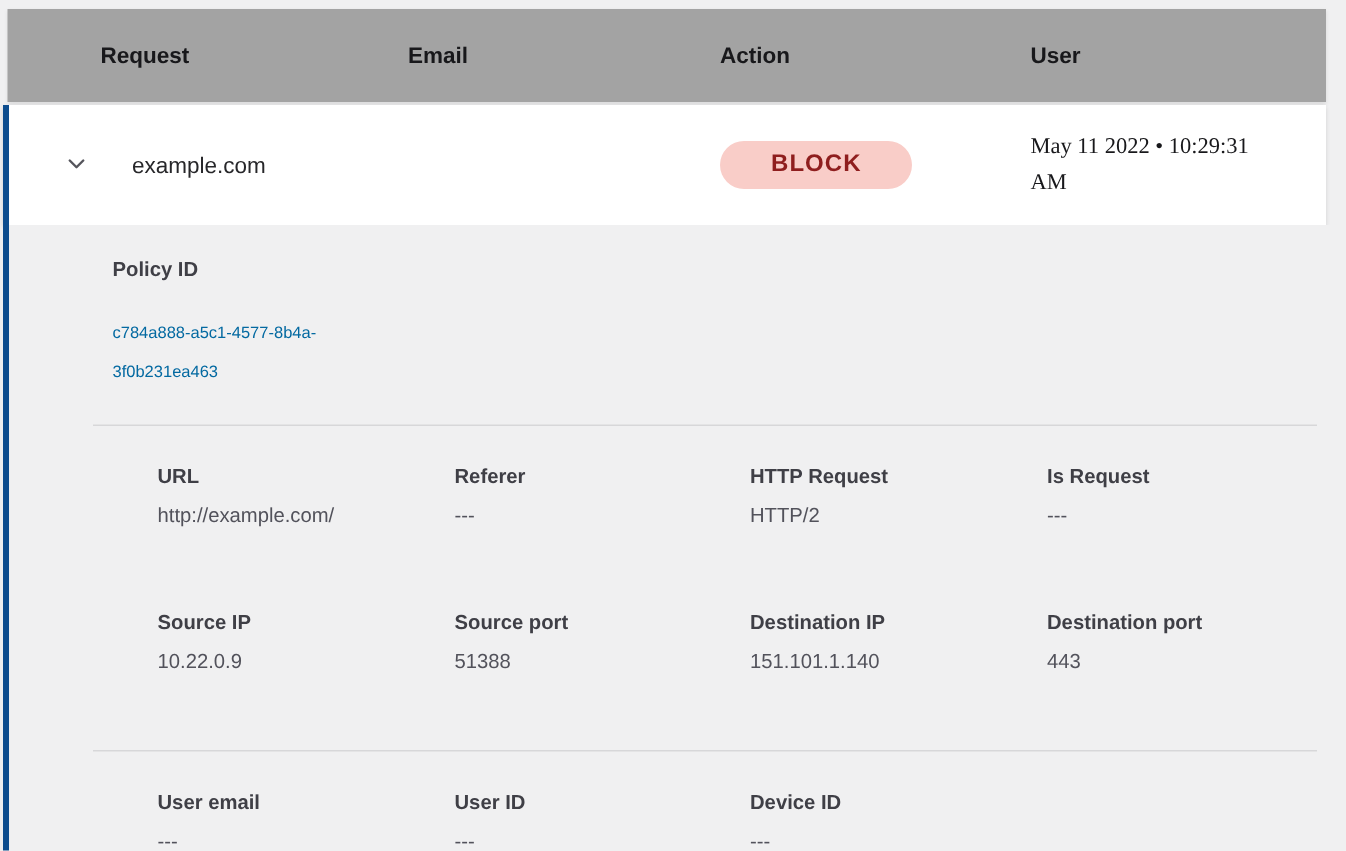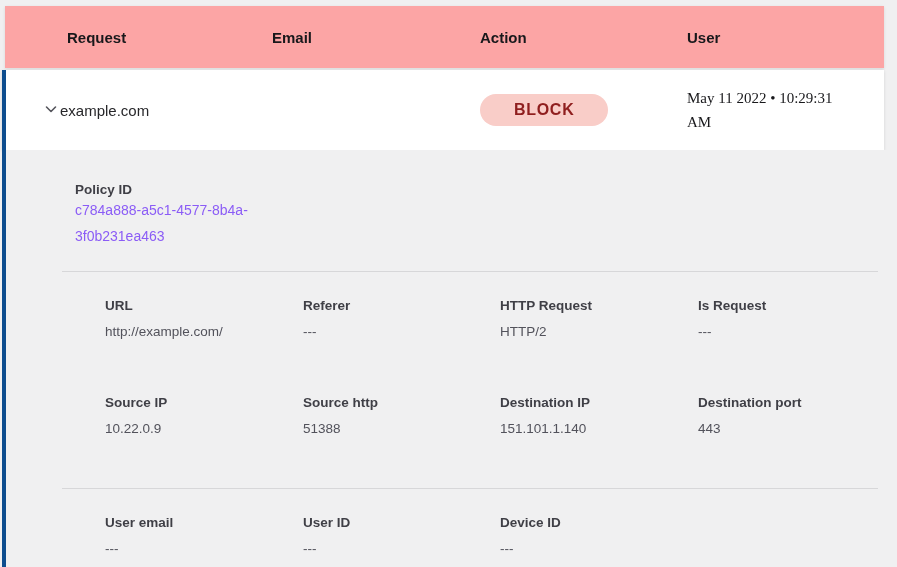--- a/index.html
+++ b/index.html
@@ -8,21 +8,21 @@
     overflow: hidden;
     background: #f0f0f1;
     font-family: "Liberation Sans", sans-serif;
   }
   .page { padding-top: 6px; }
 
   
   .header-card {
     margin: 0 13px 0 5px;
     height: 62px;
-    background: #fca5a5;
+    background: #a3a3a3;
     box-shadow: 0 1px 3px rgba(0,0,0,0.10);
     display: grid;
     grid-template-columns: 205px 208px 207px auto;
     align-items: center;
     padding-left: 62px;
     font-size: 15px;
     font-weight: 700;
     color: #18181b;
   }
 
@@ -34,21 +34,21 @@
     border-left: 4px solid #0e4d8e;
     box-shadow: 0 1px 3px rgba(0,0,0,0.12);
     display: grid;
     grid-template-columns: 474px 207px auto;
     align-items: center;
     cursor: pointer;
   }
   .request-cell {
     display: flex;
     align-items: center;
-    gap: 0;
+    gap: 28px;
     padding-left: 36px;
     font-size: 15px;
     color: #27272a;
   }
   .chevron-btn {
     width: 18px; height: 18px;
     display: flex; align-items: center; justify-content: center;
     background: none; border: none; cursor: pointer;
   }
   .badge {
@@ -69,33 +69,33 @@
     font-family: Liberation Serif, serif;
   }
 
   
   .detail-panel {
     margin-left: 2px;
     min-height: 417px;
     background: #f0f0f1;
     border-left: 4px solid #0e4d8e;
   }
-  .policy-block { padding: 32px 0 0 69px; }
+  .policy-block { padding: 22px 0 0 69px; }
   .field-label {
     font-size: 13.5px;
     font-weight: 700;
     color: #3f3f46;
   }
   .policy-link {
     display: block;
-    margin-top: 0;
+    margin-top: 22px;
     width: 200px;
-    font-size: 14px;
+    font-size: 11px;
     line-height: 26px;
-    color: #8b5cf6;
+    color: #0369a1;
     text-decoration: none;
     overflow-wrap: anywhere;
   }
   .divider {
     height: 1px;
     background: #d7d7d9;
     margin: 22px 19px 0 56px;
   }
   .detail-grid {
     display: grid;
@@ -164,21 +164,21 @@
         <div class="field-value">---</div>
       </div>
     </div>
 
     <div class="detail-grid">
       <div>
         <div class="field-label">Source IP</div>
         <div class="field-value">10.22.0.9</div>
       </div>
       <div>
-        <div class="field-label">Source http</div>
+        <div class="field-label">Source port</div>
         <div class="field-value">51388</div>
       </div>
       <div>
         <div class="field-label">Destination IP</div>
         <div class="field-value">151.101.1.140</div>
       </div>
       <div>
         <div class="field-label">Destination port</div>
         <div class="field-value">443</div>
       </div>

